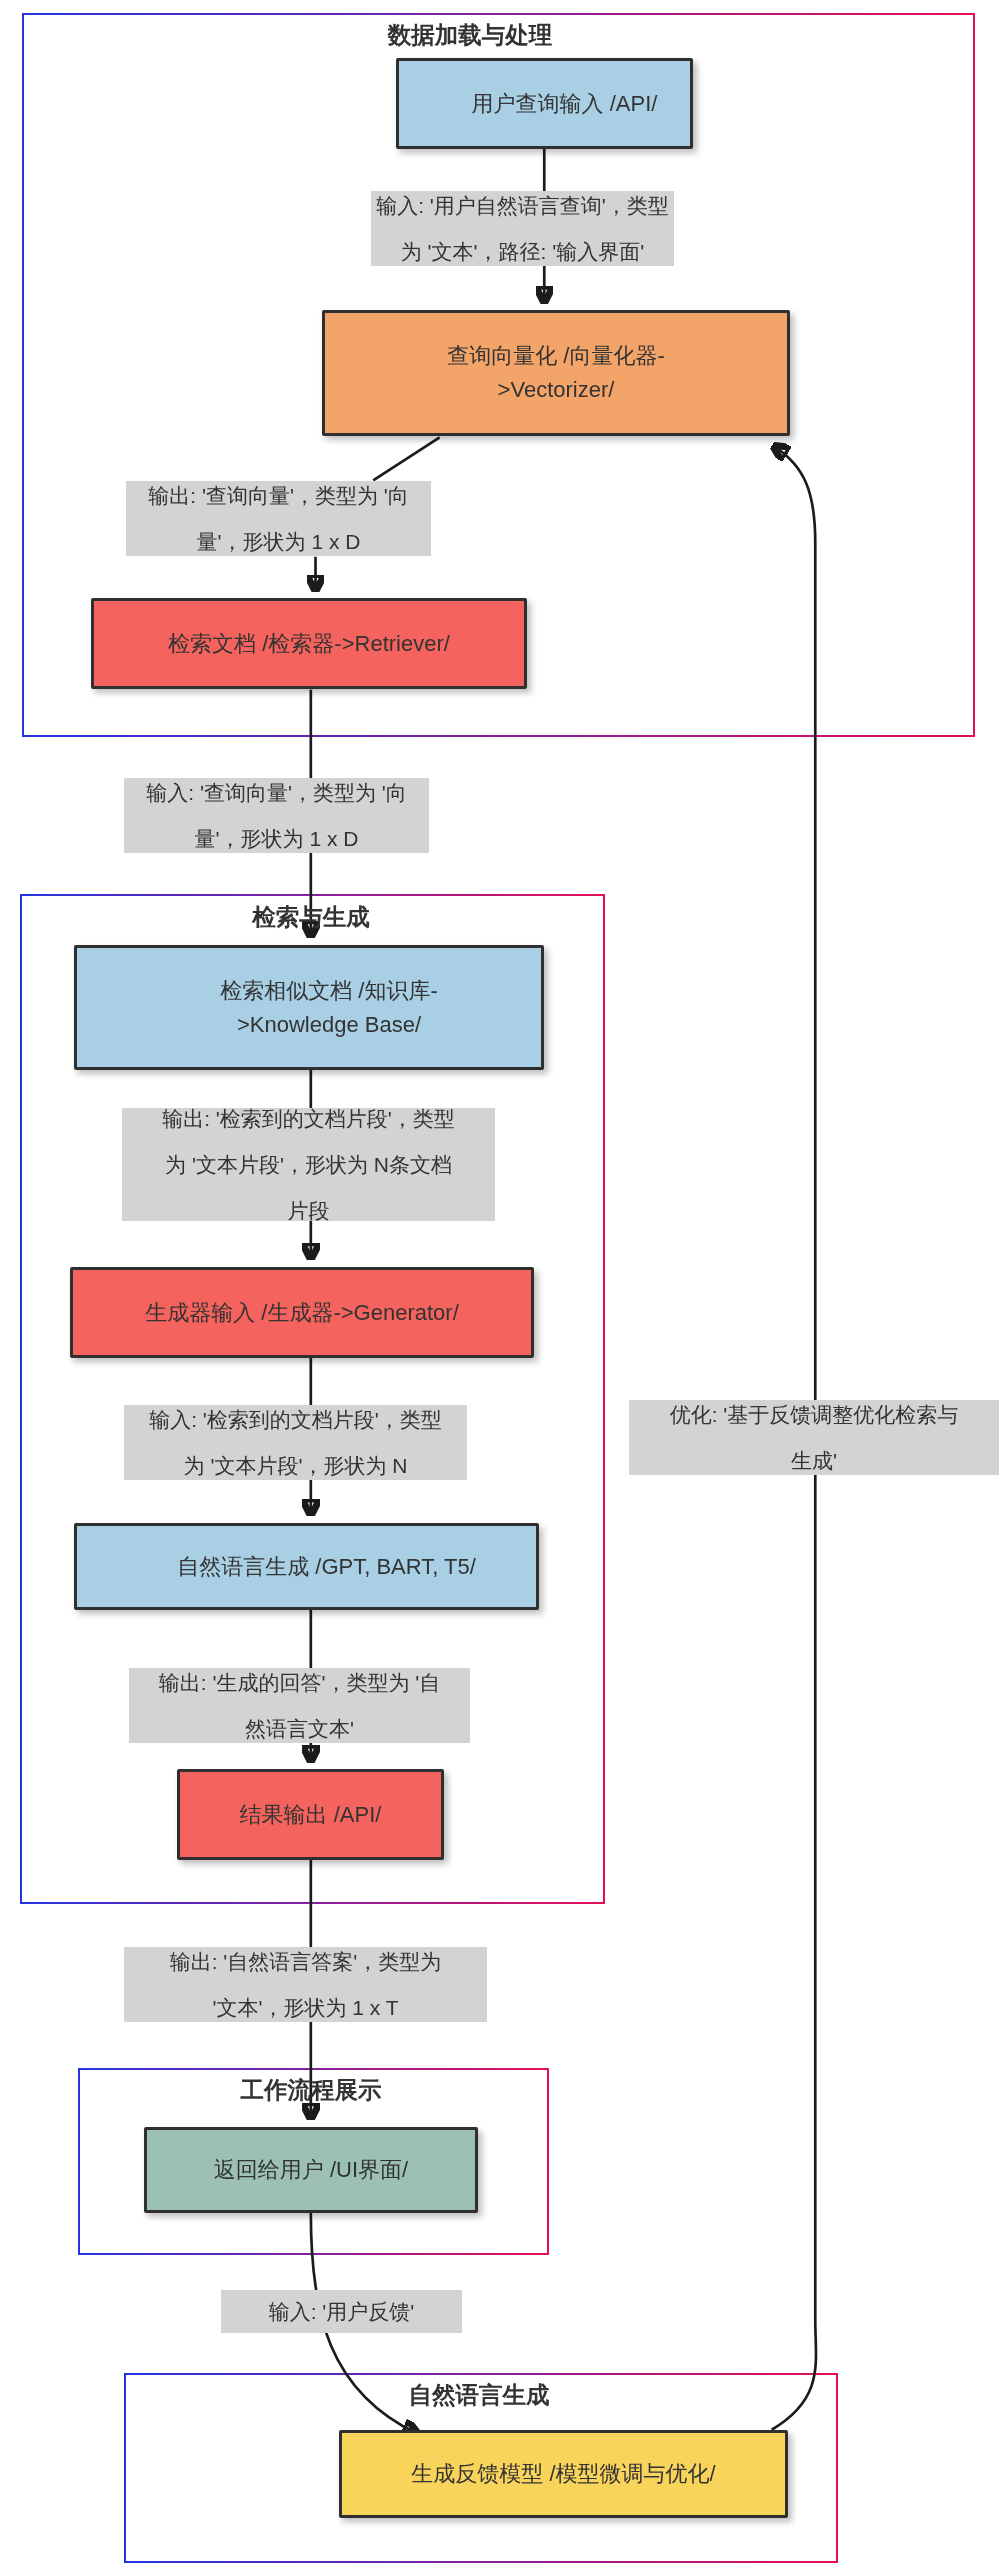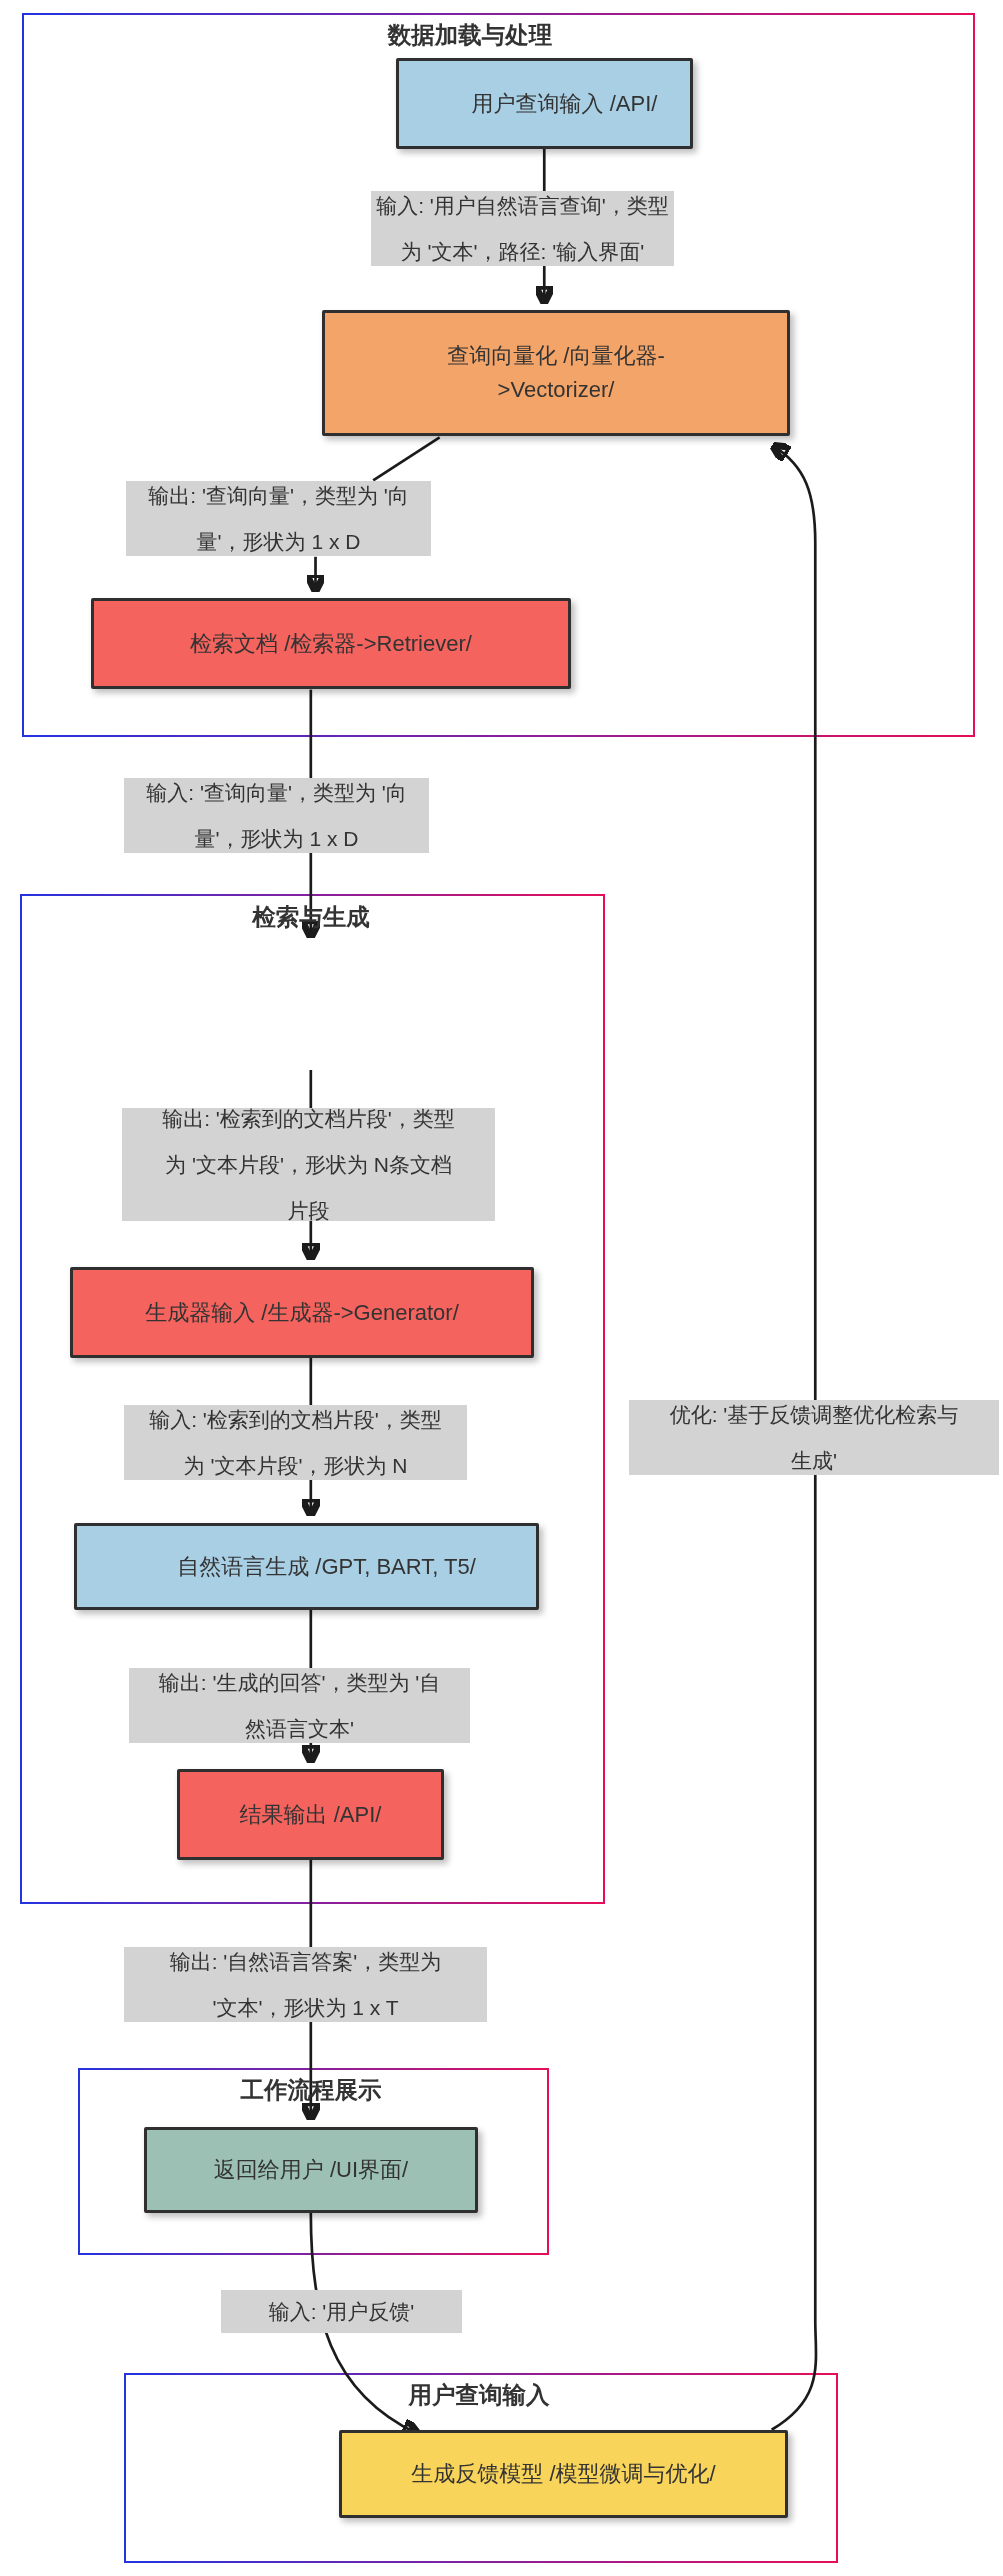--- a/index.html
+++ b/index.html
@@ -75,21 +75,21 @@
 <div class="canvas">
 
   <div class="cluster" style="left:22px;top:13.4px;width:949px;height:720px;"></div>
   <div class="cluster" style="left:20px;top:894px;width:581px;height:1006px;"></div>
   <div class="cluster" style="left:78px;top:2068px;width:467px;height:183px;"></div>
   <div class="cluster" style="left:124px;top:2373px;width:710px;height:186px;"></div>
 
   <div class="cluster-title" style="left:470px;top:19px;">数据加载与处理</div>
   <div class="cluster-title" style="left:311px;top:901px;">检索与生成</div>
   <div class="cluster-title" style="left:311px;top:2074px;">工作流程展示</div>
-  <div class="cluster-title" style="left:479px;top:2379px;">用户查询输入</div>
+  <div class="cluster-title" style="left:479px;top:2379px;">自然语言生成</div>
 
   <svg class="edges" width="1004" height="2576" viewBox="0 0 1496 3840">
     <defs>
       <marker id="arrow" viewBox="0 0 10 10" refX="9" refY="5" markerWidth="6.5" markerHeight="6.5" orient="auto-start-reverse">
         <path d="M0,0 L10,5 L0,10 z" fill="#1b1b1b" stroke="none"></path>
       </marker>
     </defs>
     <path d="M 811,222 L 811,450" marker-end="url(#arrow)"></path>
     <path d="M 655,652 L 556,716"></path>
     <path d="M 470,830 L 470,880" marker-end="url(#arrow)"></path>
@@ -98,21 +98,23 @@
     <path d="M 463,2023 L 463,2258" marker-end="url(#arrow)"></path>
     <path d="M 463,2400 L 463,2625" marker-end="url(#arrow)"></path>
     <path d="M 463,2772 L 463,3158" marker-end="url(#arrow)"></path>
     <path d="M 463,3298 C 463,3450 490,3565 622,3628" marker-end="url(#arrow)"></path>
     <path d="M 1150,3622 C 1230,3575 1215,3520 1215,3460 L 1215,810 C 1215,735 1200,695 1153,665" marker-end="url(#arrow)"></path>
   </svg>
 
   <div class="node blue" style="left:396px;top:58px;width:297px;height:91px;">用户查询输入 /API/</div>
   <div class="node orange" style="left:322px;top:310px;width:468px;height:126px;">查询向量化 /向量化器-
 &gt;Vectorizer/</div>
-  <div class="node red" style="left:91px;top:598px;width:480px;height:91px;">检索文档 /检索器-&gt;Retriever/</div>
+  <div class="node red" style="left:91px;top:598px;width:436px;height:91px;">检索文档 /检索器-&gt;Retriever/</div>
+  <div class="node blue" style="left:74px;top:945px;width:470px;height:125px;">检索相似文档 /知识库-
+&gt;Knowledge Base/</div>
   <div class="node red" style="left:70px;top:1267px;width:464px;height:91px;">生成器输入 /生成器-&gt;Generator/</div>
   <div class="node blue" style="left:74px;top:1523px;width:465px;height:87px;">自然语言生成 /GPT, BART, T5/</div>
   <div class="node red" style="left:177px;top:1769px;width:267px;height:91px;">结果输出 /API/</div>
   <div class="node teal" style="left:144px;top:2127px;width:334px;height:86px;">返回给用户 /UI界面/</div>
   <div class="node yellow" style="left:339px;top:2430px;width:449px;height:88px;">生成反馈模型 /模型微调与优化/</div>
 
   <div class="elabel" style="left:371px;top:191px;width:303px;height:75px;">输入: '用户自然语言查询'，类型
 为 '文本'，路径: '输入界面'</div>
   <div class="elabel" style="left:126px;top:481px;width:305px;height:75px;">输出: '查询向量'，类型为 '向
 量'，形状为 1 x D</div>

